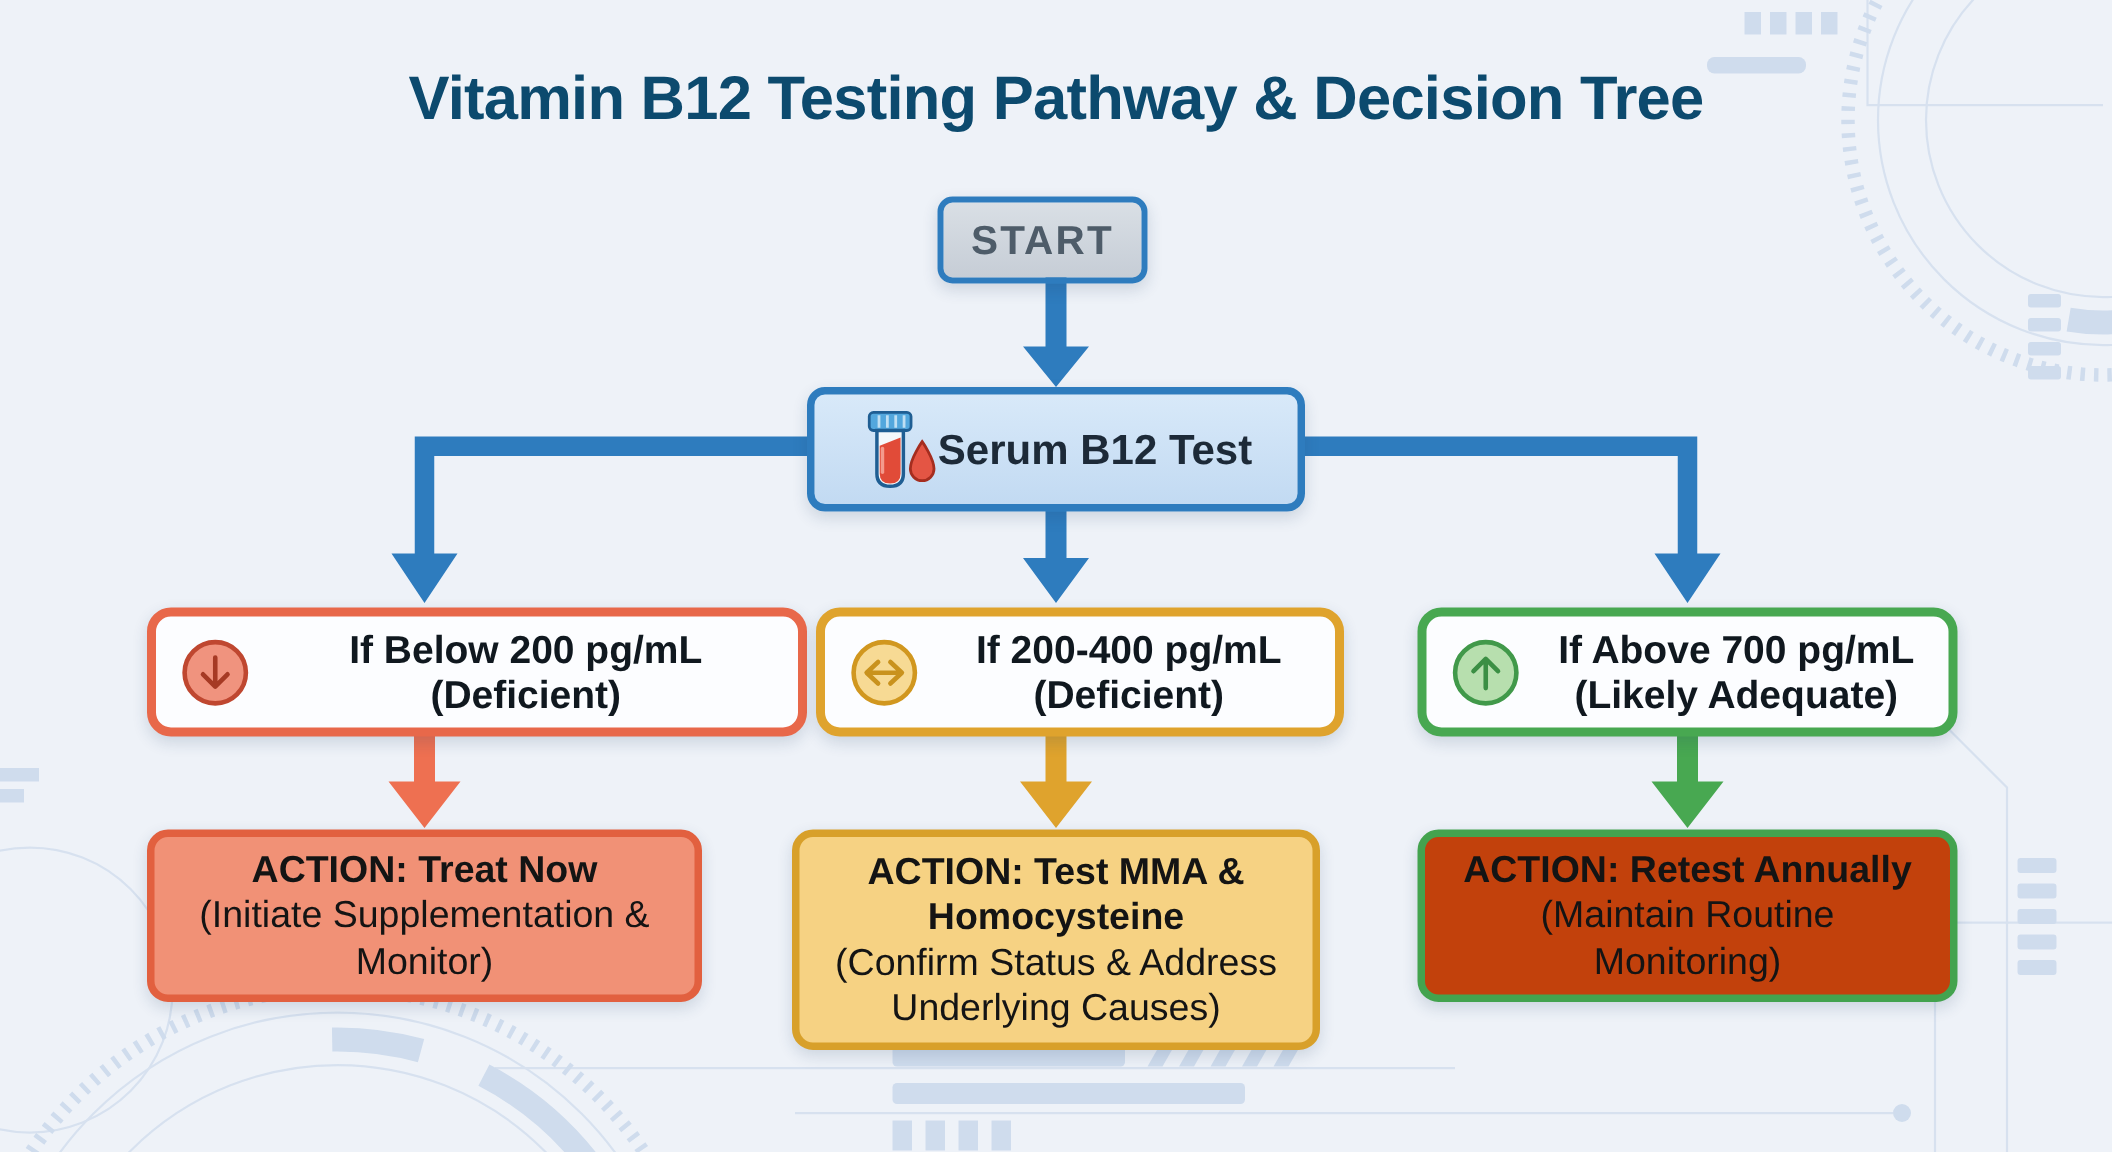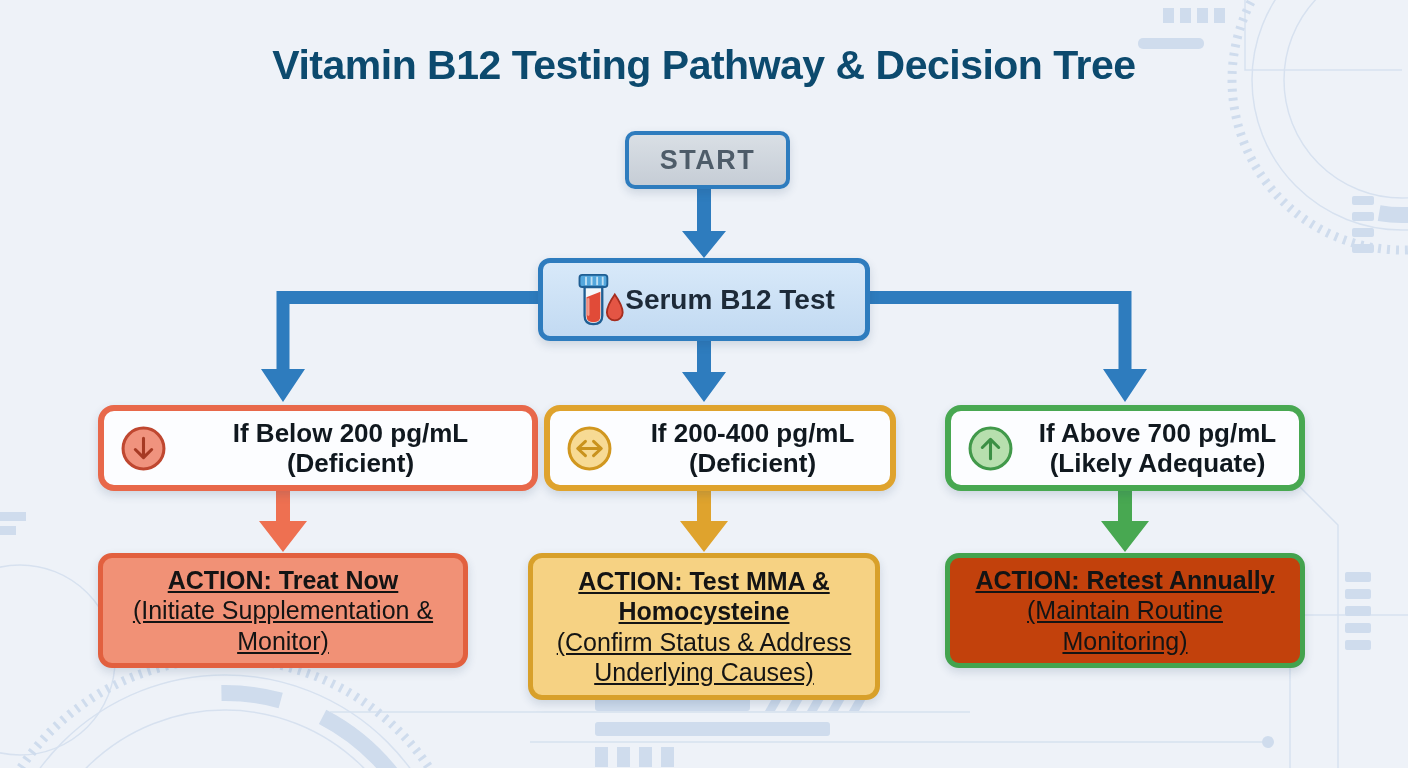--- a/index.html
+++ b/index.html
@@ -10,21 +10,21 @@
   }
   .decor,.connectors{position:absolute;left:0;top:0;}
   .title{
     position:absolute;top:42px;left:0;width:100%;margin:0;
     text-align:center;font-size:41px;font-weight:bold;
     color:#0c4a6e;letter-spacing:-0.5px;
   }
   .node{position:absolute;box-sizing:border-box;display:flex;align-items:center;justify-content:center;}
   .shadow{box-shadow:0 4px 10px rgba(30,60,100,.16);}
   .start-box{
-    left:625px;top:131px;width:165px;height:58px;
+    left:625px;top:131px;width:140px;height:58px;
     background:linear-gradient(180deg,#d9dfe5,#c6cdd6);
     border:4px solid #2e7cbe;border-radius:10px;
     color:#4e5c69;font-size:27px;font-weight:bold;letter-spacing:1.5px;
   }
   .serum-box{
     left:538px;top:258px;width:332px;height:83px;
     background:linear-gradient(180deg,#d8e9f9,#c2daf2);
     border:5px solid #2e7cbe;border-radius:12px;
     font-size:28px;font-weight:bold;color:#1d2a38;
   }
@@ -34,21 +34,21 @@
     font-size:26px;font-weight:bold;color:#10181f;line-height:1.16;
   }
   .decision .cond{flex:1;text-align:center;}
   .decision .cond span{display:block;}
   .decision.deficient{left:98px;width:440px;border:6px solid #e8684a;}
   .decision.borderline{left:544px;width:352px;border:6px solid #dfa32d;}
   .decision.adequate{left:945px;width:360px;border:6px solid #48a851;}
   .icon-circle{flex:0 0 auto;}
   .action{
     top:553px;border-radius:14px;flex-direction:column;text-align:center;
-    font-size:25px;color:#141414;line-height:1.22;padding:4px 12px;text-decoration:underline;
+    font-size:25px;color:#141414;line-height:1.22;padding:4px 12px;
   }
   .action .t{font-weight:bold;display:block;}
   .action .d{display:block;}
   .action.deficient{left:98px;width:370px;height:115px;background:#f19176;border:5px solid #e2603f;}
   .action.borderline{left:528px;width:352px;height:147px;background:#f6d283;border:5px solid #d8a02a;}
   .action.adequate{left:945px;width:360px;height:115px;background:#c2410c;border:5px solid #43a34e;}
 </style>
 </head>
 <body>
 

